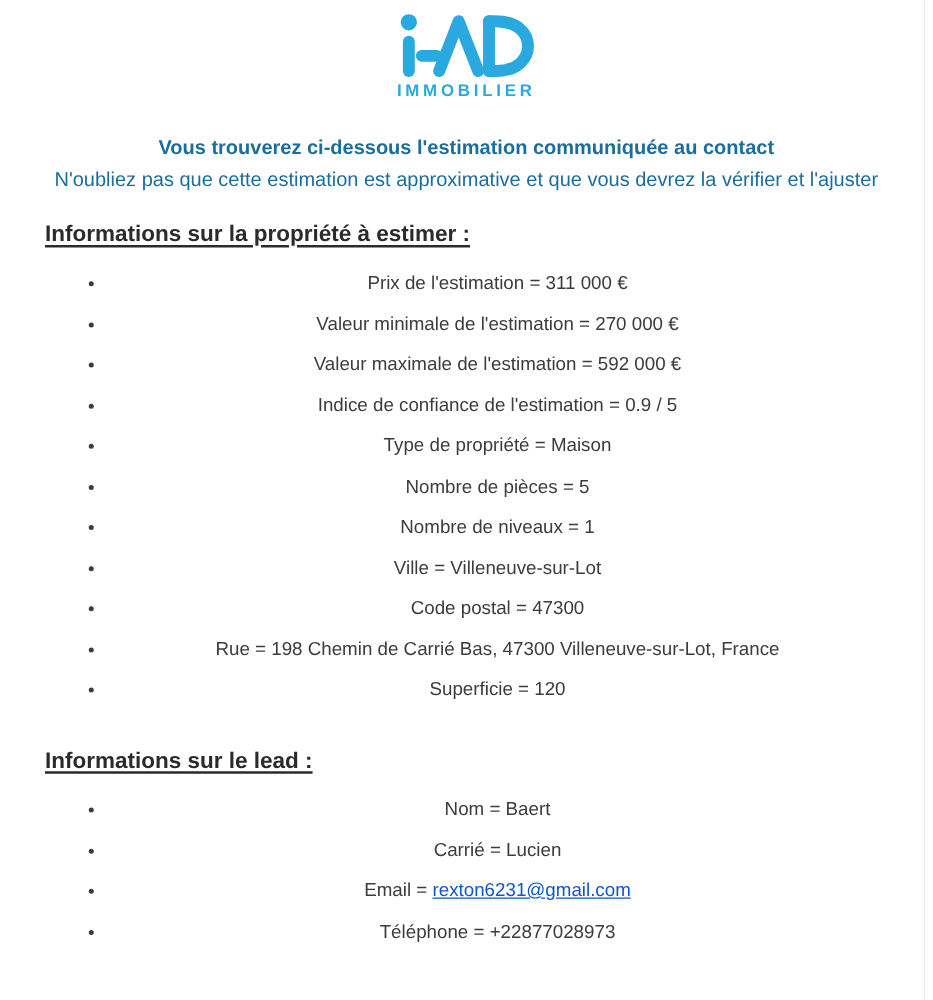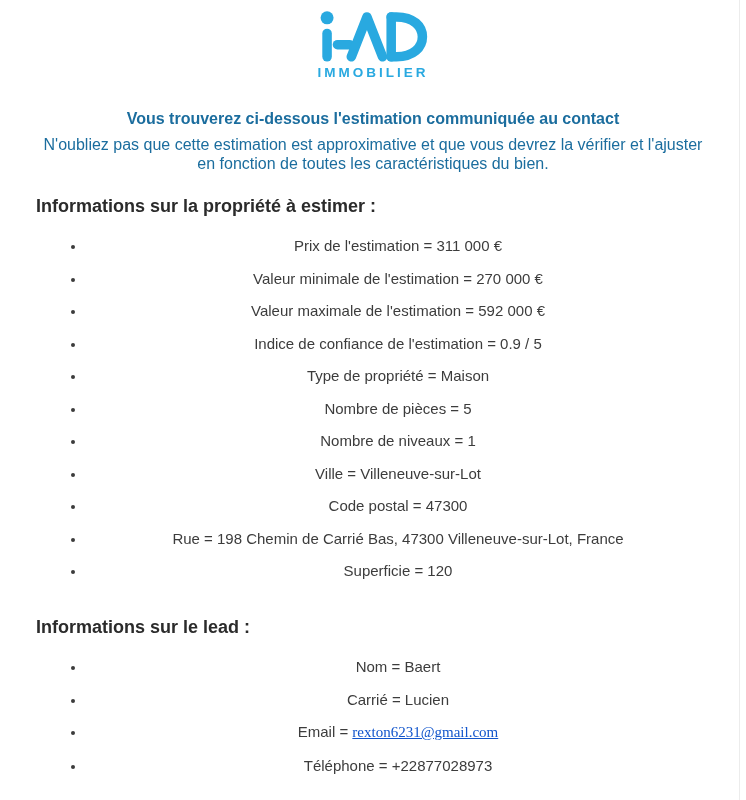--- a/index.html
+++ b/index.html
@@ -57,20 +57,21 @@
   .section{
     margin-top:23px;
   }
   .section + .section{
     margin-top:37px;
   }
   .section-heading{
     font-size:18px;
     font-weight:bold;
     color:var(--heading-text);
+    text-decoration:underline;
     text-underline-offset:3px;
     text-decoration-thickness:1.5px;
     margin:0;
   }
   ul.info-list{
     list-style:disc;
     margin:19px 0 0 0;
     padding:0 0 0 50px;
     text-align:center;
   }
@@ -79,21 +80,20 @@
     line-height:19px;
     margin-bottom:13.5px;
     color:var(--body-text);
   }
   ul.info-list li::marker{
     font-size:13px;
   }
   a.email-link{
     color:var(--link-blue);
     text-decoration:underline;
-    font-family:Liberation Serif, serif;
   }
 </style>
 </head>
 <body>
 
 <div class="page">
 
   <div class="logo-wrap">
     <svg width="114" height="52" viewBox="0 0 130 60" aria-hidden="true">
       <g fill="none" stroke="#29A9E0" stroke-width="11" stroke-linecap="round" stroke-linejoin="round">
@@ -110,21 +110,20 @@
         <path d="M86 8 L92 8 C112 8 122 19 122 31 C122 43 112 54 92 54 L86 54"></path>
       </g>
     </svg>
     <div class="brand-sub">IMMOBILIER</div>
   </div>
 
   <div class="title">Vous trouverez ci-dessous l'estimation communiquée au contact</div>
 
   <div class="subtitle">
     <span>N'oubliez pas que cette estimation est approximative et que vous devrez la vérifier et l'ajuster</span><br>
-    <span>en fonction de toutes les caractéristiques du bien.</span>
   </div>
 
   <div class="section">
     <h2 class="section-heading">Informations sur la propriété à estimer :</h2>
     <ul class="info-list">
         <li>Prix de l'estimation = 311 000 €</li>
         <li>Valeur minimale de l'estimation = 270 000 €</li>
         <li>Valeur maximale de l'estimation = 592 000 €</li>
         <li>Indice de confiance de l'estimation = 0.9 / 5</li>
         <li>Type de propriété = Maison</li>

